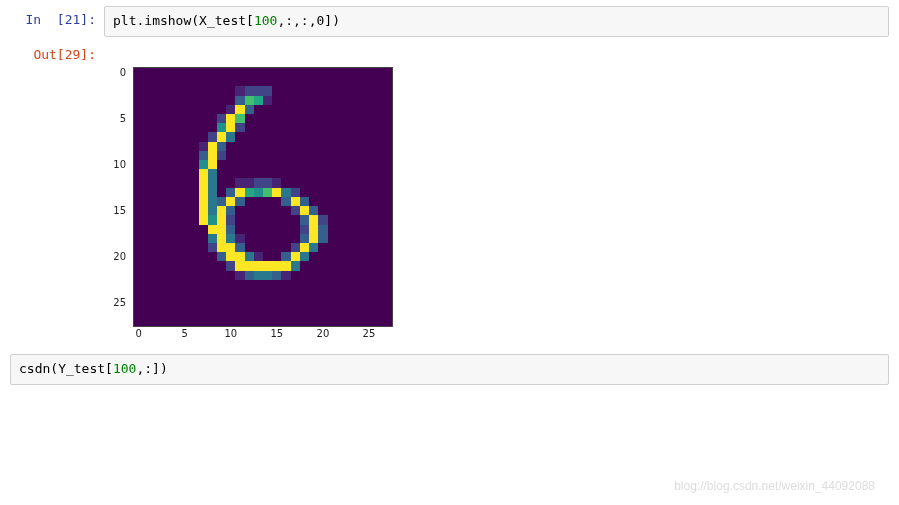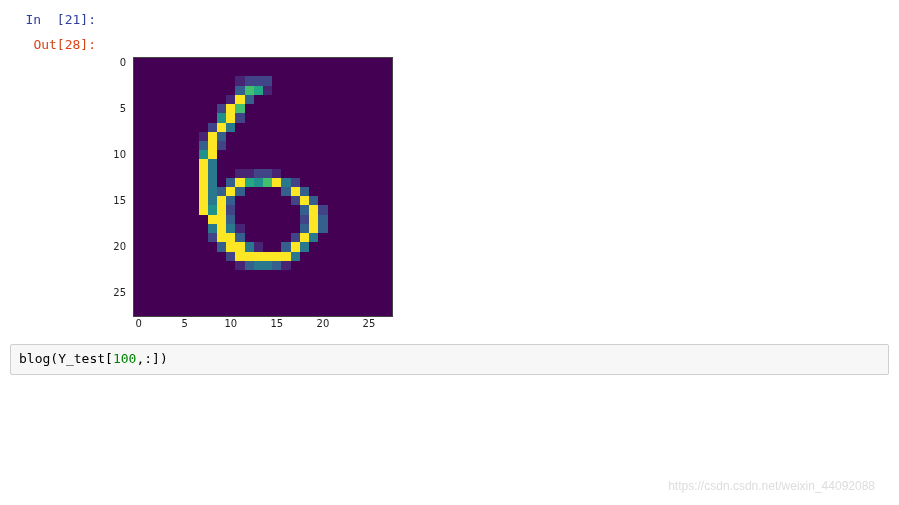--- a/index.html
+++ b/index.html
@@ -95,24 +95,27 @@
     pointer-events: none;
   }
   .page { position: relative; min-height: 493px; }
 </style>
 </head>
 <body>
 <div class="page">
 
 <div class="cell">
   <div class="prompt in">In  [21]:</div>
+  <div class="input-area">
+    <span>plt.imshow(X_test[</span><span class="nb-num">100</span><span>,:,:,0])</span>
+  </div>
 </div>
 
 <div class="cell">
-  <div class="prompt out">Out[28]:</div>
+  <div class="prompt out">Out[29]:</div>
 </div>
 
 <div class="plot-wrap">
   <div class="plot-frame">
     <div class="ylabels" id="ylabels">
           <div class="ylab" style="top: -1.39286px;">0</div>
           <div class="ylab" style="top: 44.6786px;">5</div>
           <div class="ylab" style="top: 90.75px;">10</div>
           <div class="ylab" style="top: 136.821px;">15</div>
           <div class="ylab" style="top: 182.893px;">20</div>
@@ -910,23 +913,23 @@
           <div class="xlab" style="left: 96.75px;">10</div>
           <div class="xlab" style="left: 142.821px;">15</div>
           <div class="xlab" style="left: 188.893px;">20</div>
           <div class="xlab" style="left: 234.964px;">25</div>
         </div>
   </div>
 </div>
 
 <div class="cell">
   <div class="input-area">
-    <span>blog(Y_test[</span><span class="nb-num">100</span><span>,:])</span>
+    <span>csdn(Y_test[</span><span class="nb-num">100</span><span>,:])</span>
   </div>
 </div>
 
 <div class="cell">
   <div class="prompt"></div>
 </div>
 
-<div class="watermark">https://csdn.csdn.net/weixin_44092088</div>
+<div class="watermark">blog://blog.csdn.net/weixin_44092088</div>
 
 </div>
 
 </body></html>

